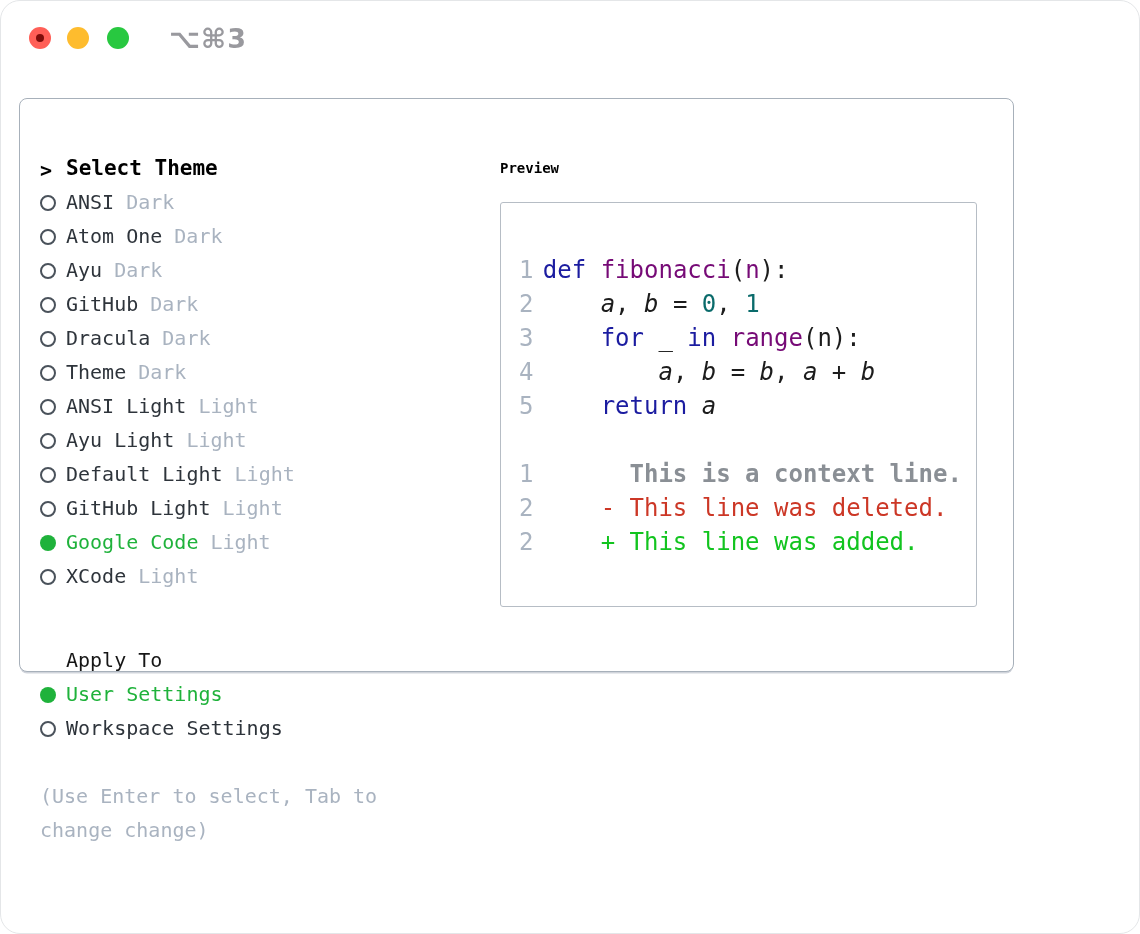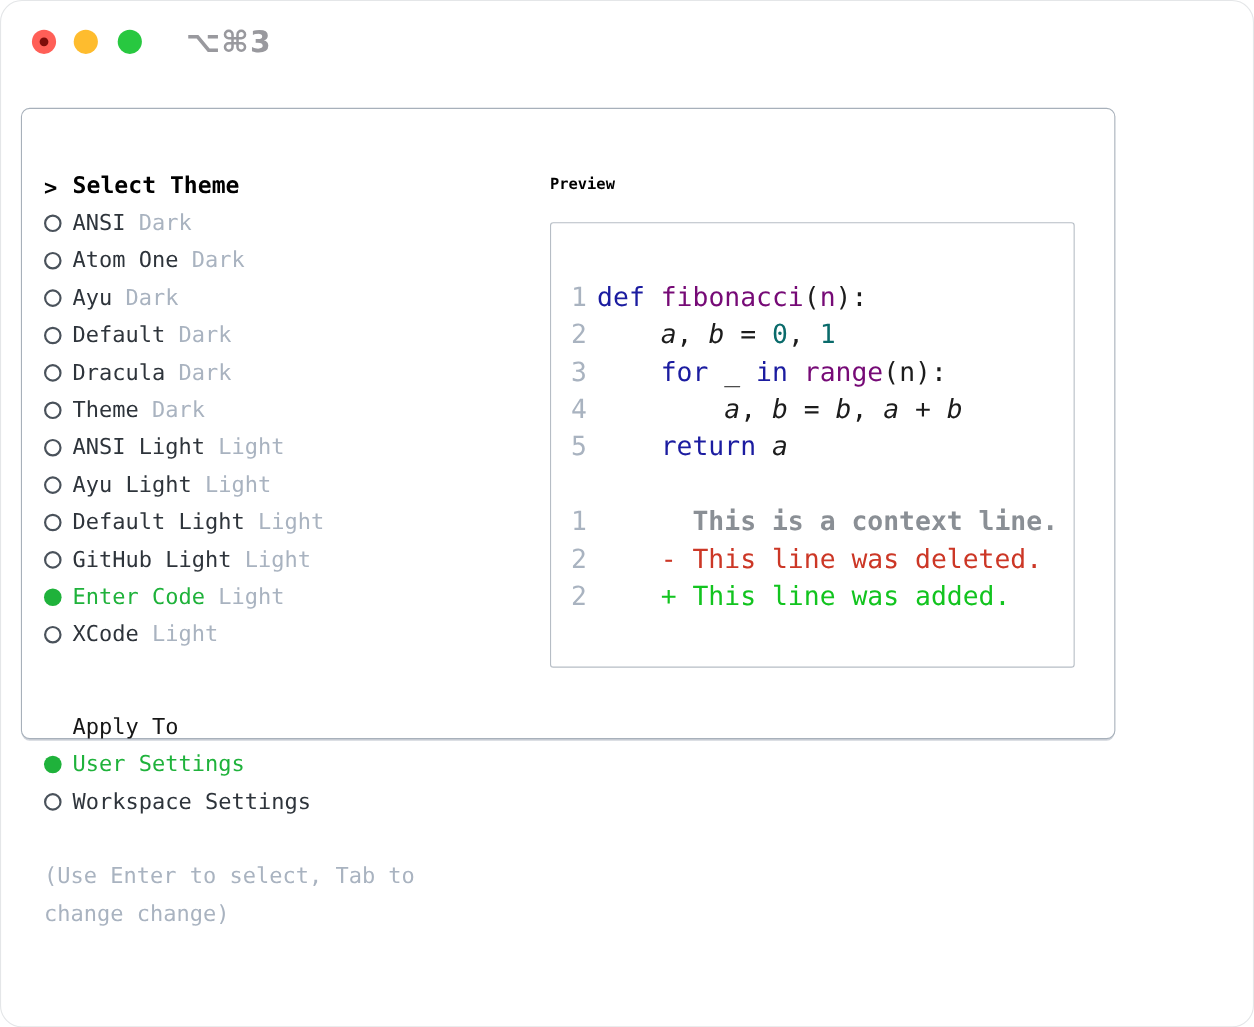--- a/index.html
+++ b/index.html
@@ -66,28 +66,28 @@
   <div class="content-box">
 
     <div class="left-pane">
       <div class="row">
         <span class="marker prompt">&gt;</span><span class="header-label">Select Theme</span>
       </div>
       <div id="theme-items">
           <div class="row theme-row"><span class="marker"><span class="circle"></span></span><span class="tname">ANSI</span><span class="tvariant">Dark</span></div>
           <div class="row theme-row"><span class="marker"><span class="circle"></span></span><span class="tname">Atom One</span><span class="tvariant">Dark</span></div>
           <div class="row theme-row"><span class="marker"><span class="circle"></span></span><span class="tname">Ayu</span><span class="tvariant">Dark</span></div>
-          <div class="row theme-row"><span class="marker"><span class="circle"></span></span><span class="tname">Default</span><span class="tvariant">Dark</span></div>
+          <div class="row theme-row"><span class="marker"><span class="circle"></span></span><span class="tname">GitHub</span><span class="tvariant">Dark</span></div>
           <div class="row theme-row"><span class="marker"><span class="circle"></span></span><span class="tname">Dracula</span><span class="tvariant">Dark</span></div>
           <div class="row theme-row"><span class="marker"><span class="circle"></span></span><span class="tname">Theme</span><span class="tvariant">Dark</span></div>
           <div class="row theme-row"><span class="marker"><span class="circle"></span></span><span class="tname">ANSI Light</span><span class="tvariant">Light</span></div>
           <div class="row theme-row"><span class="marker"><span class="circle"></span></span><span class="tname">Ayu Light</span><span class="tvariant">Light</span></div>
           <div class="row theme-row"><span class="marker"><span class="circle"></span></span><span class="tname">Default Light</span><span class="tvariant">Light</span></div>
           <div class="row theme-row"><span class="marker"><span class="circle"></span></span><span class="tname">GitHub Light</span><span class="tvariant">Light</span></div>
-          <div class="row theme-row selected"><span class="marker"><span class="circle filled"></span></span><span class="tname">Enter Code</span><span class="tvariant">Light</span></div>
+          <div class="row theme-row selected"><span class="marker"><span class="circle filled"></span></span><span class="tname">Google Code</span><span class="tvariant">Light</span></div>
           <div class="row theme-row"><span class="marker"><span class="circle"></span></span><span class="tname">XCode</span><span class="tvariant">Light</span></div>
         </div>
 
       <div class="row blank"></div>
       <div class="row apply-header">Apply To</div>
       <div id="apply-items">
           <div class="row apply-row selected"><span class="marker"><span class="circle filled"></span></span><span class="tname">User Settings</span></div>
           <div class="row apply-row"><span class="marker"><span class="circle"></span></span><span class="tname">Workspace Settings</span></div>
         </div>
 

